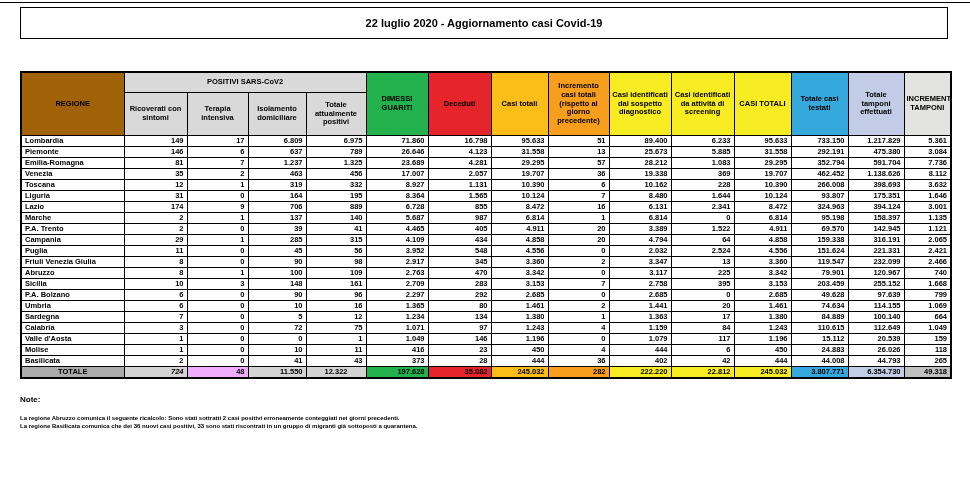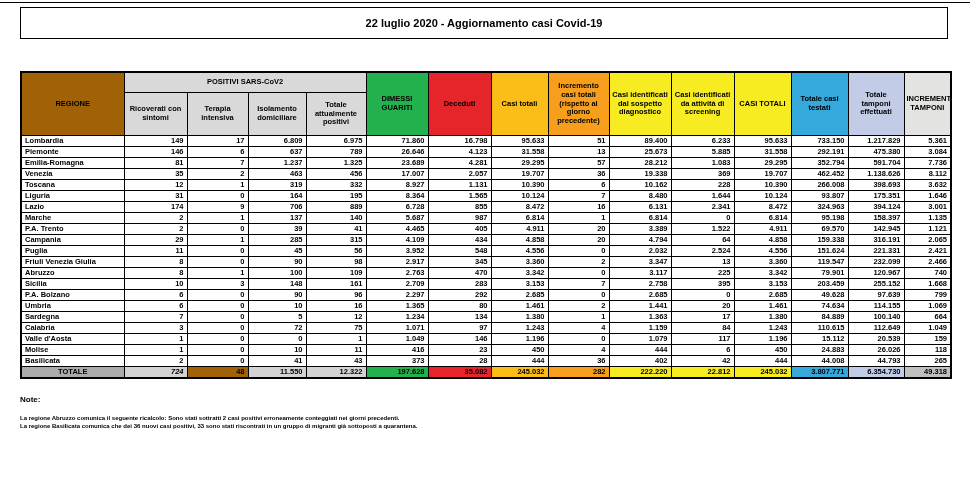--- a/index.html
+++ b/index.html
@@ -446,23 +446,23 @@
         <td class="c-num">402</td>
         <td class="c-num">42</td>
         <td class="c-num sepR">444</td>
         <td class="c-num">44.008</td>
         <td class="c-num">44.793</td>
         <td class="c-num">265</td>
       </tr>
       <tr class="total-row">
         <td class="c-region" style="background: rgb(171, 171, 171);">TOTALE</td>
         <td class="c-num" style="background: rgb(211, 211, 211); font-style: italic;">724</td>
-        <td class="c-num" style="background: #a16207; padding-left: 40px;">48</td>
+        <td class="c-num" style="background: #f0abfc; padding-left: 40px;">48</td>
         <td class="c-num" style="background: rgb(211, 211, 211);">11.550</td>
-        <td class="c-num" style="background: rgb(211, 211, 211);">12.322</td>
+        <td class="c-num" style="background: rgb(211, 211, 211); text-align: center;">12.322</td>
         <td class="c-num" style="background: rgb(35, 177, 77);">197.628</td>
         <td class="c-num sepR" style="background: rgb(229, 37, 42);">35.082</td>
         <td class="c-num" style="background: rgb(251, 190, 24);">245.032</td>
         <td class="c-num sepR" style="background: rgb(247, 158, 28);">282</td>
         <td class="c-num" style="background: rgb(247, 236, 33);">222.220</td>
         <td class="c-num" style="background: rgb(247, 236, 33);">22.812</td>
         <td class="c-num sepR" style="background: rgb(247, 236, 33);">245.032</td>
         <td class="c-num" style="background: rgb(53, 168, 220);">3.807.771</td>
         <td class="c-num" style="background: rgb(194, 204, 230);">6.354.730</td>
         <td class="c-num" style="background: rgb(192, 192, 192);">49.318</td>

